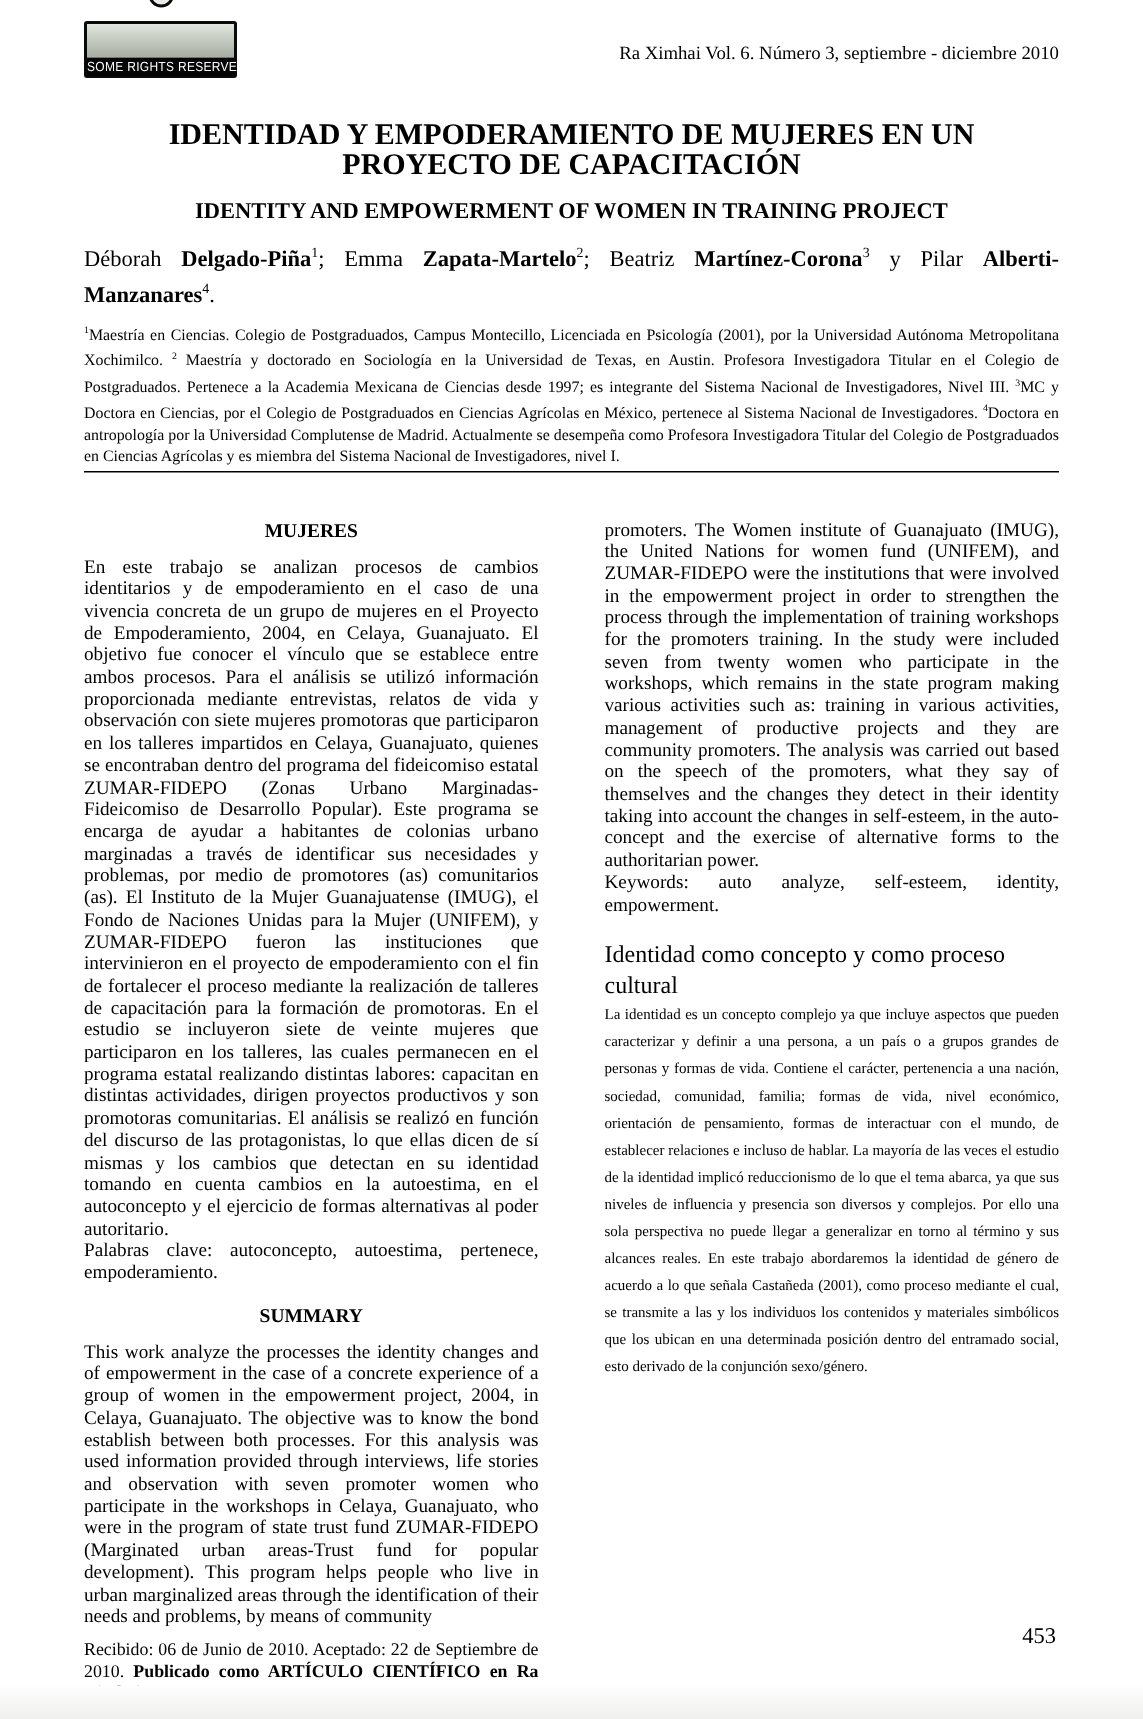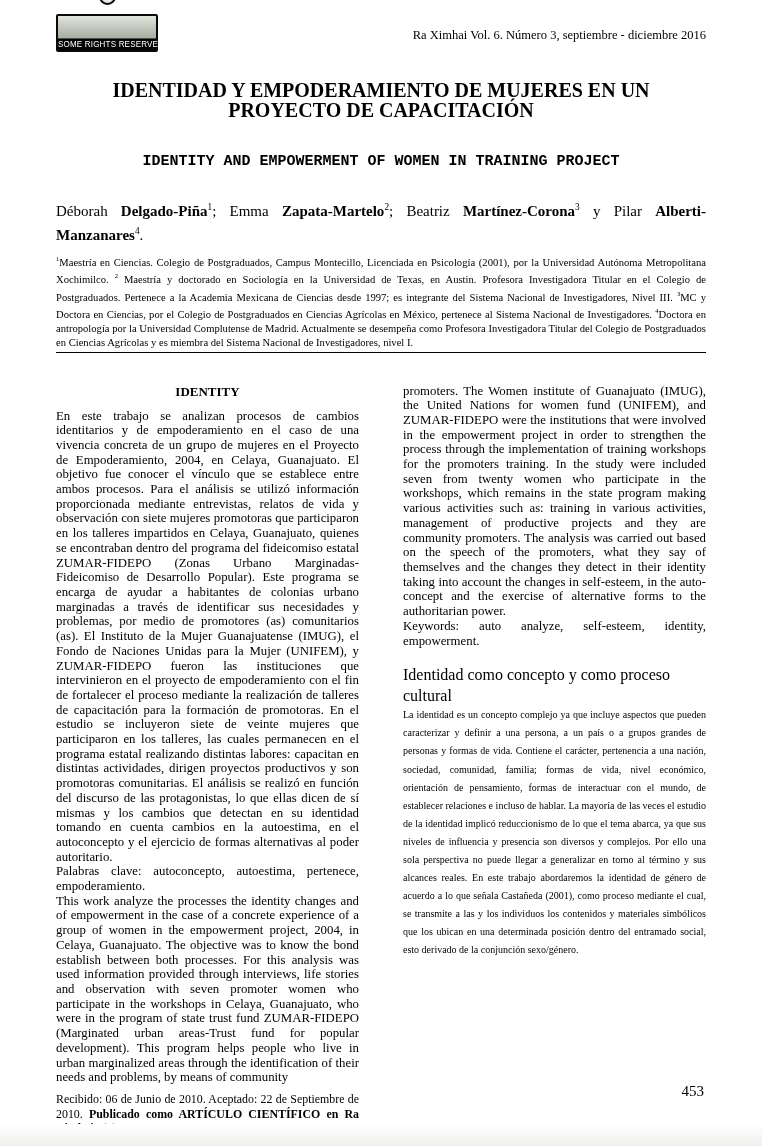--- a/index.html
+++ b/index.html
@@ -66,31 +66,30 @@
   
   .title-es {
     margin: 24px auto 0 auto;
     max-width: 600px;
     text-align: center;
     font-size: 20px;
     font-weight: bold;
     line-height: 20px;
   }
   .title-en {
-    margin: 32px auto 0 auto;
+    margin: 11px auto 0 auto;
     text-align: center;
     font-size: 15px;
     font-weight: bold;
     line-height: 20px;
-    font-family: Liberation Mono, monospace;
   }
 
   
   .authors {
-    margin-top: 25px;
+    margin-top: 8px;
     font-size: 15px;
     line-height: 20px;
     text-align: justify;
   }
   .authors sup, .affiliations sup { font-size: 0.62em; }
 
   
   .affiliations {
     margin-top: 7px;
     font-size: 10.6px;
@@ -162,40 +161,41 @@
 <div class="page">
   <div class="content">
 
     <div class="page-header">
       <div class="cc-badge">
         <div class="cc-top">
           <span class="cc-circle">cc</span>
         </div>
         <div class="cc-bar">SOME RIGHTS RESERVED</div>
       </div>
-      <div class="journal-info">Ra Ximhai Vol. 6. Número 3, septiembre - diciembre 2016</div>
+      <div class="journal-info">Ra Ximhai Vol. 6. Número 3, septiembre - diciembre 2010</div>
     </div>
 
     <h1 class="title-es">IDENTIDAD Y EMPODERAMIENTO DE MUJERES EN UN PROYECTO DE CAPACITACIÓN</h1>
 
     <h2 class="title-en">IDENTITY AND EMPOWERMENT OF WOMEN IN TRAINING PROJECT</h2>
 
     <p class="authors"><span>Déborah </span><span class="bold-seg">Delgado-Piña</span><sup>1</sup><span>; Emma </span><span class="bold-seg">Zapata-Martelo</span><sup>2</sup><span>; Beatriz </span><span class="bold-seg">Martínez-Corona</span><sup>3</sup><span> y Pilar </span><span class="bold-seg">Alberti-Manzanares</span><sup>4</sup><span>.</span></p>
 
     <div class="affiliations"><sup>1</sup><span>Maestría en Ciencias. Colegio de Postgraduados, Campus Montecillo, Licenciada en Psicología (2001), por la Universidad Autónoma Metropolitana Xochimilco. </span><sup>2</sup><span> Maestría y doctorado en Sociología en la Universidad de Texas, en Austin. Profesora Investigadora Titular en el Colegio de Postgraduados. Pertenece a la Academia Mexicana de Ciencias desde 1997; es integrante del Sistema Nacional de Investigadores, Nivel III. </span><sup>3</sup><span>MC y Doctora en Ciencias, por el Colegio de Postgraduados en Ciencias Agrícolas en México, pertenece al Sistema Nacional de Investigadores. </span><sup>4</sup><span>Doctora en antropología por la Universidad Complutense de Madrid. Actualmente se desempeña como Profesora Investigadora Titular del Colegio de Postgraduados en Ciencias Agrícolas y es miembra del Sistema Nacional de Investigadores,  nivel I.</span></div>
 
     <hr class="rule">
 
     <div class="columns">
 
       <div class="col">
-        <h3 class="abstract-heading">IDENTITY</h3>
+        <h3 class="abstract-heading">MUJERES</h3>
         <p class="body-text">En este trabajo se analizan procesos de cambios identitarios y de empoderamiento en el caso de una vivencia concreta de un grupo de mujeres en el Proyecto de Empoderamiento, 2004, en Celaya, Guanajuato.  El objetivo fue conocer el vínculo que se establece entre ambos procesos. Para el análisis se utilizó información proporcionada mediante entrevistas, relatos de vida y observación con siete mujeres promotoras que participaron en los talleres impartidos en Celaya, Guanajuato, quienes se encontraban dentro del programa del fideicomiso estatal ZUMAR-FIDEPO (Zonas Urbano Marginadas-Fideicomiso de Desarrollo Popular). Este programa se encarga de ayudar a habitantes de colonias urbano marginadas a través de identificar sus necesidades y problemas, por medio de promotores (as) comunitarios (as). El Instituto de la Mujer Guanajuatense (IMUG), el Fondo de Naciones Unidas para la Mujer (UNIFEM), y ZUMAR-FIDEPO fueron las instituciones que intervinieron en el proyecto de empoderamiento con el fin de fortalecer el proceso mediante la realización  de talleres de capacitación para la formación de promotoras. En el estudio se incluyeron siete de veinte mujeres que participaron en los talleres, las cuales permanecen en el programa estatal realizando distintas labores: capacitan en distintas actividades, dirigen proyectos productivos y son promotoras comunitarias. El análisis se realizó en función del discurso de las protagonistas, lo que ellas dicen de sí mismas y los cambios que detectan en su identidad tomando en cuenta cambios en la autoestima, en el autoconcepto y el ejercicio de formas alternativas al poder autoritario.</p>
         <p class="body-text">Palabras clave: autoconcepto, autoestima, pertenece, empoderamiento.</p>
 
+        <h3 class="abstract-heading summary">SUMMARY</h3>
         <p class="body-text">This work analyze the processes the identity changes and of empowerment in the case of a concrete experience of a group of women in the empowerment project, 2004, in Celaya, Guanajuato. The objective was to know the bond establish between both processes. For this analysis was used information provided through interviews, life stories and observation with seven promoter women who participate in the workshops in Celaya, Guanajuato, who were in the program of state trust fund ZUMAR-FIDEPO (Marginated urban areas-Trust fund for popular development). This program helps people who live in urban marginalized areas through the identification of their needs and problems, by means of community</p>
 
         <p class="footnote"><span>Recibido: 06 de Junio de 2010. Aceptado: 22 de Septiembre de 2010. </span><span class="bold-seg">Publicado como ARTÍCULO CIENTÍFICO en Ra Ximhai 6(3):453-467.</span></p>
       </div>
 
       <div class="col">
         <p class="body-text">promoters. The Women institute of Guanajuato (IMUG), the United Nations for women fund (UNIFEM), and ZUMAR-FIDEPO were the institutions that were involved in the empowerment project in order to strengthen the process through the implementation of training workshops for the promoters training. In the study were included seven from twenty women who participate in the workshops, which remains in the state program making various activities such as: training in various activities, management of productive projects and they are community promoters. The analysis was carried out based on the speech of the promoters, what they say of themselves and the changes they detect in their identity taking into account the changes in self-esteem, in the auto-concept and the exercise of alternative forms to the authoritarian power.</p>
         <p class="body-text">Keywords: auto analyze, self-esteem, identity, empowerment.</p>
 
         <h4 class="section-heading">Identidad como concepto y como proceso cultural</h4>

